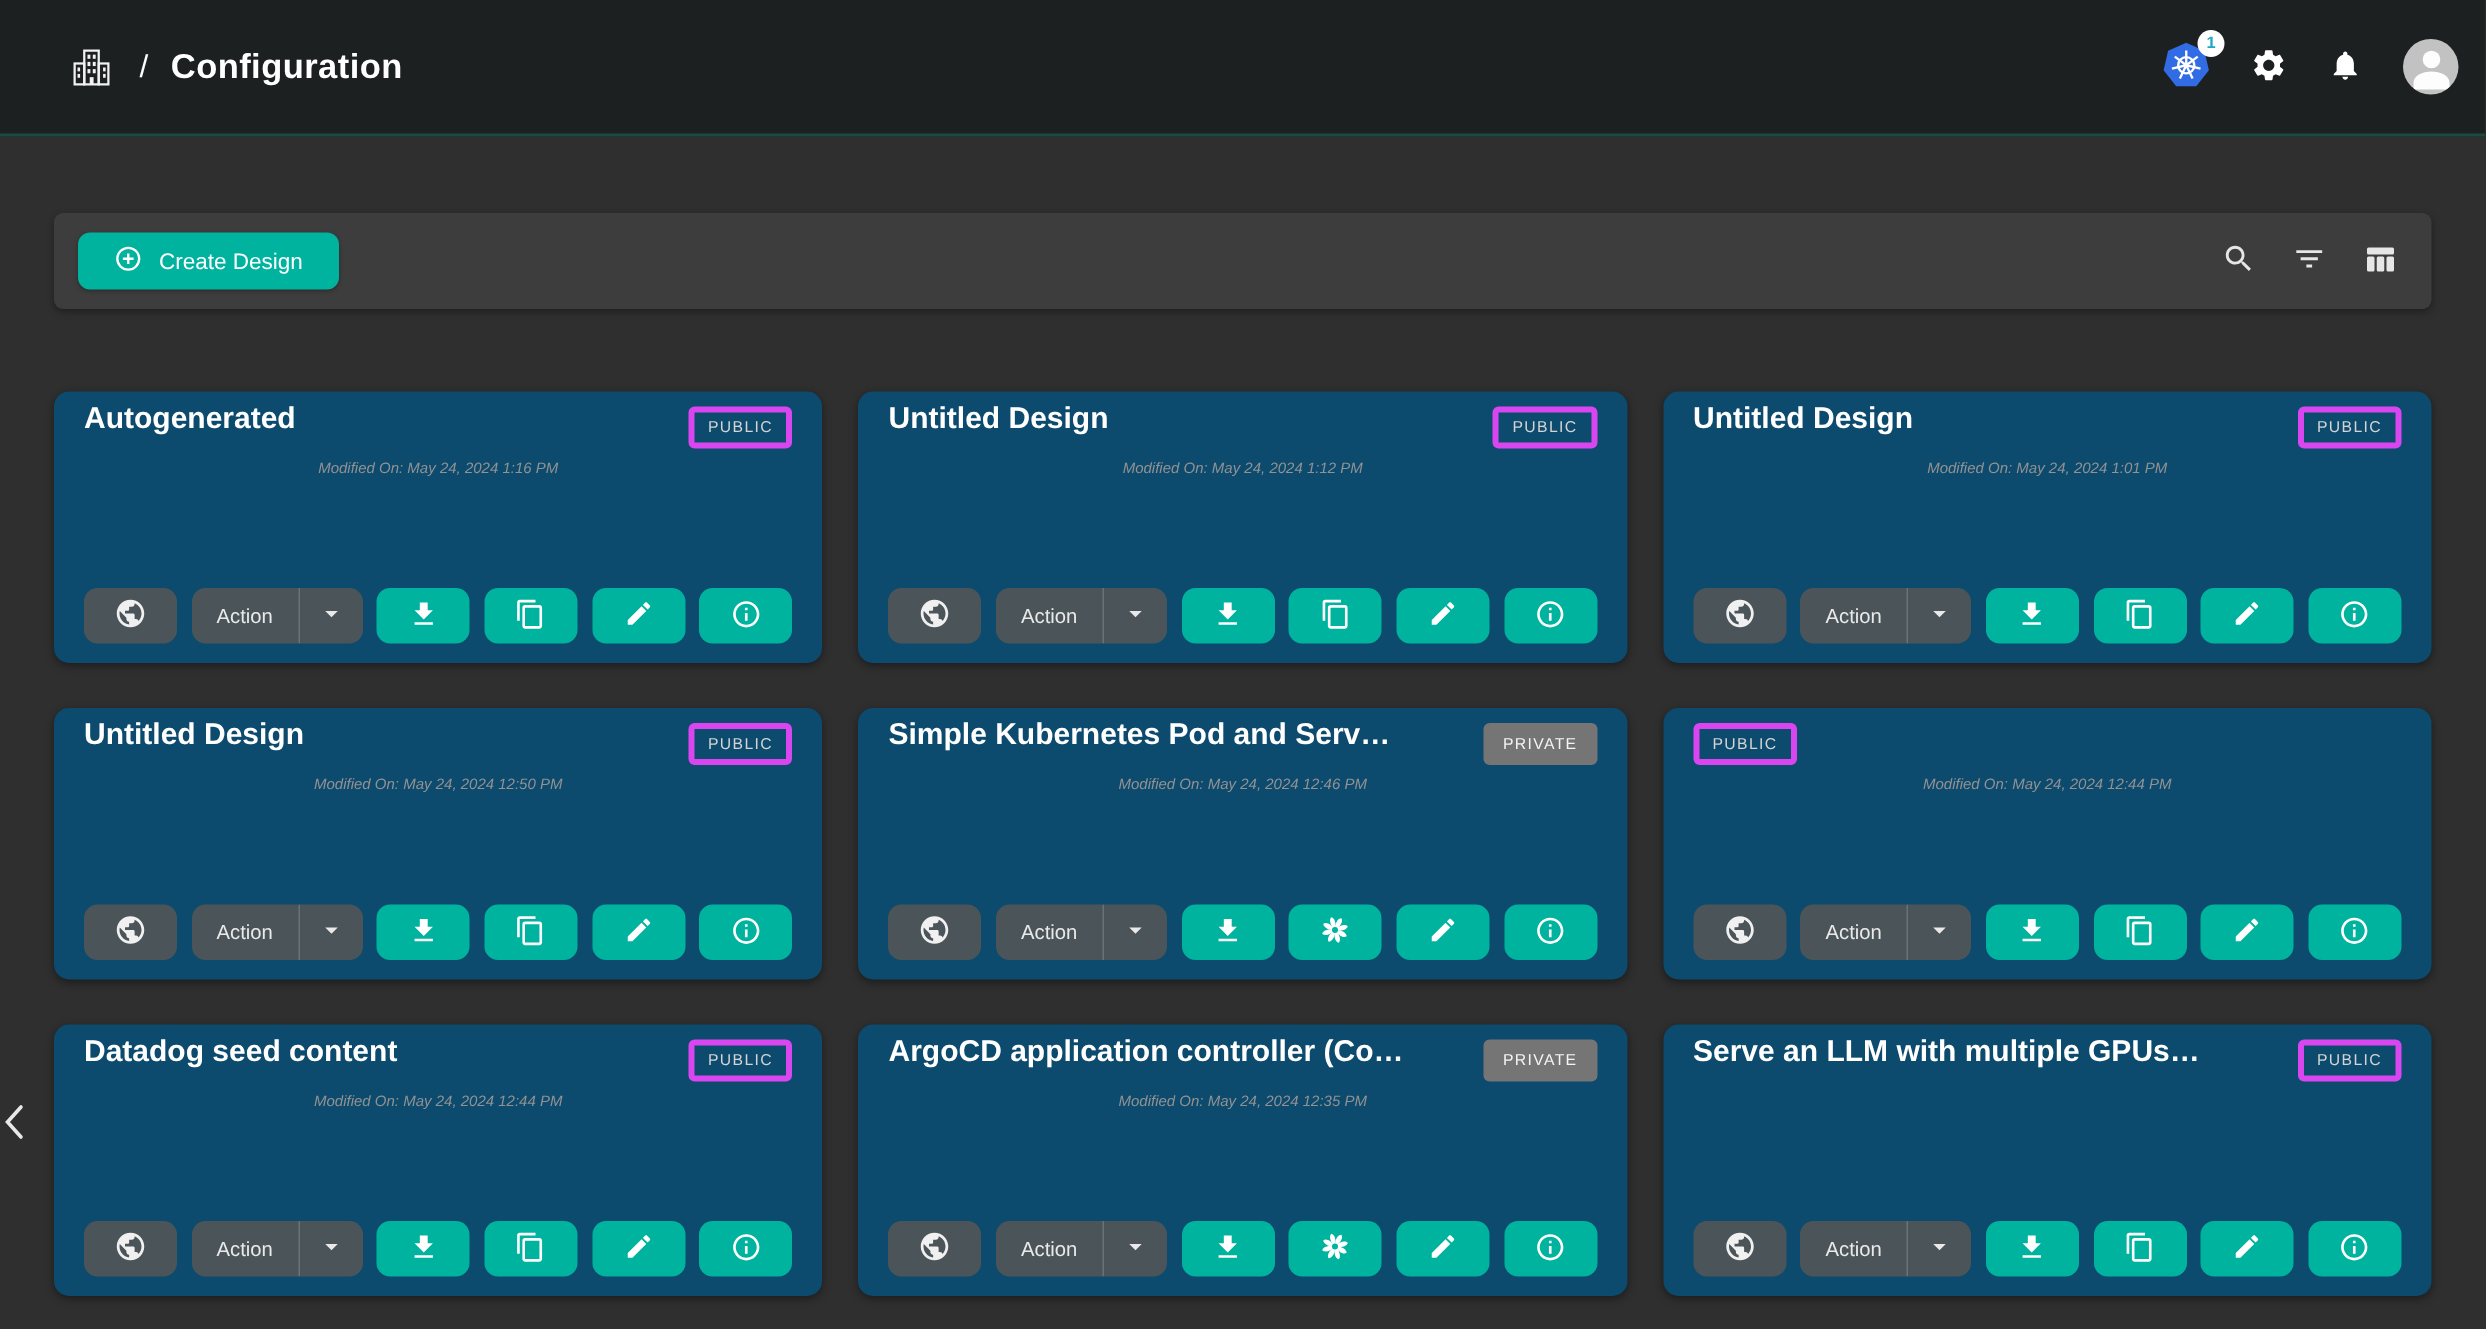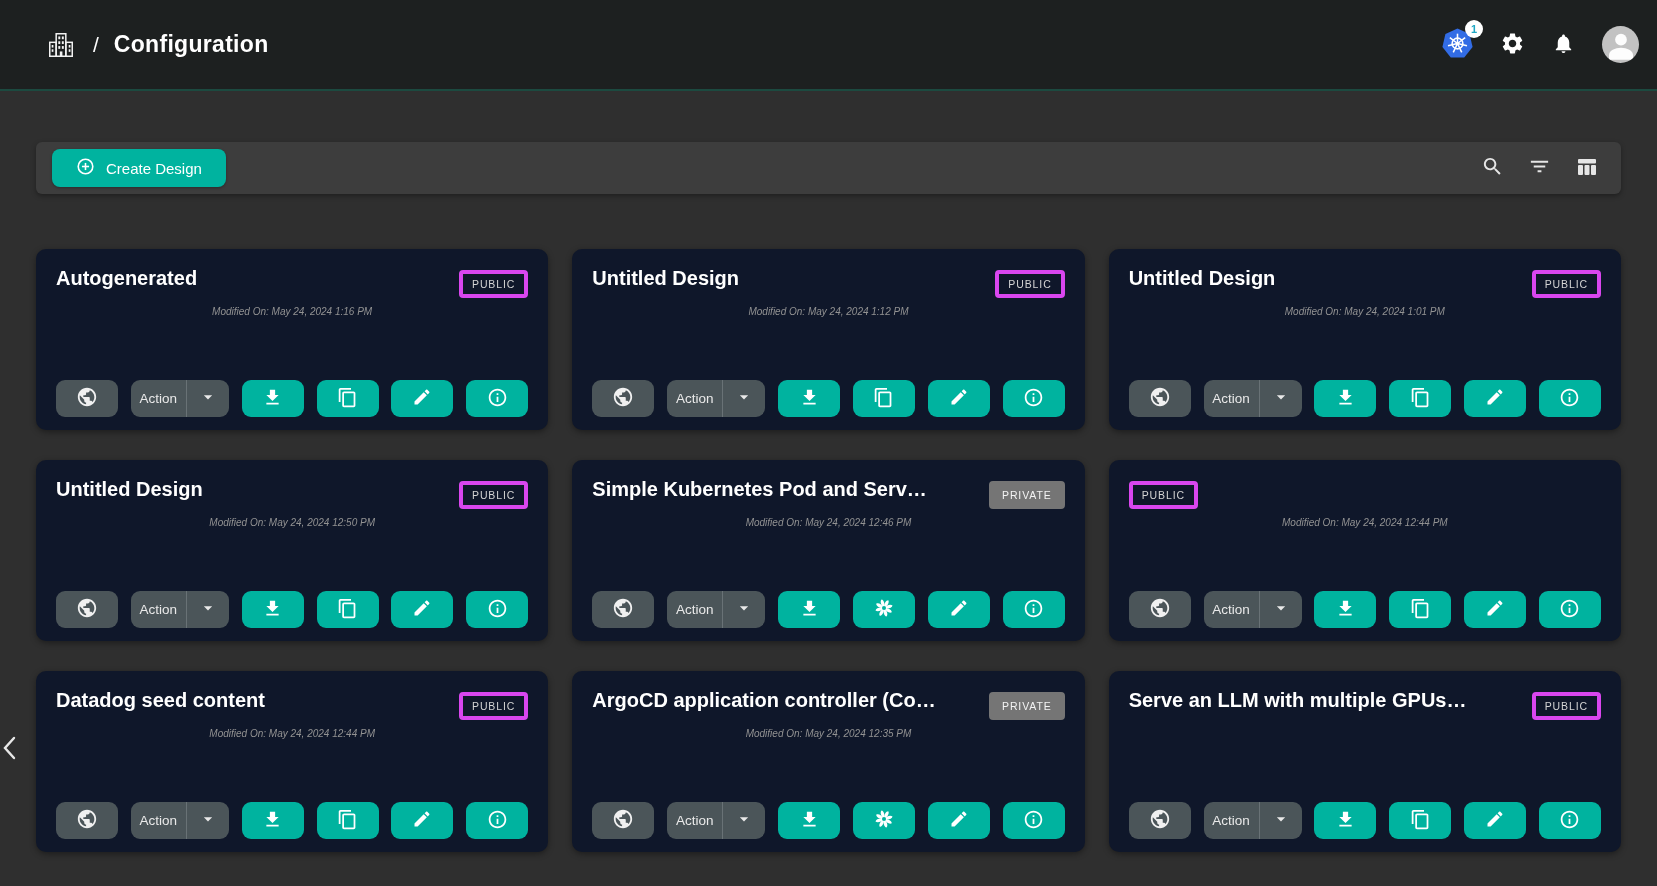--- a/index.html
+++ b/index.html
@@ -28,21 +28,21 @@
     display:flex; align-items:center; justify-content:center;
   }
   .avatar {
     width:37px; height:37px; border-radius:50%;
     background:#c2c2c2; overflow:hidden;
     display:flex; align-items:flex-end; justify-content:center;
     border:none; cursor:pointer;
   }
   
   .toolbar {
-    margin:51px 36px 0; height:52px;
+    margin:51px 36px 0; height:64px;
     background:#3d3d3d; border-radius:6px;
     display:flex; align-items:center;
     padding:0 16px; gap:19px;
     box-shadow:0 2px 5px rgba(0,0,0,.35);
   }
   .btn-primary {
     background:#00B39F; color:#fff; border:none; border-radius:8px;
     height:38px; padding:0 24px; font-size:15px;
     font-family:"Liberation Sans", sans-serif;
     display:flex; gap:11px; align-items:center; cursor:pointer;
@@ -50,22 +50,22 @@
   }
   .toolbar-right { margin-left:auto; display:flex; align-items:center; gap:24px; padding-right:6px; }
   .ticon-btn { background:none; border:none; cursor:pointer; display:flex; align-items:center; padding:0; }
   
   .grid {
     margin:55px 36px 0;
     display:grid; grid-template-columns:repeat(3,1fr);
     gap:30px 24px;
   }
   .card {
-    background:#0f172a; border-radius:10px; height:181px;
-    padding:18px 20px; position:relative;
+    background:#0c4a6e; border-radius:10px; height:181px;
+    padding:7px 20px; position:relative;
     box-shadow:0 2px 6px rgba(0,0,0,.4);
   }
   .card-head { display:flex; justify-content:space-between; align-items:flex-start; gap:12px; }
   .card-title {
     font-size:20px; font-weight:700; color:#fff;
     white-space:nowrap; overflow:hidden; max-width:380px;
   }
   .badge {
     font-size:10.5px; letter-spacing:.9px; color:#d4d4d4;
     border:4px solid #d946ef; border-radius:4px;
@@ -79,21 +79,21 @@
   }
   .abtn {
     height:37px; border:none; border-radius:9px;
     display:flex; align-items:center; justify-content:center;
     cursor:pointer; padding:0;
   }
   .slate { background:#4b5559; width:62px; }
   .teal  { background:#00B39F; width:62px; }
   .split { display:flex; height:37px; border-radius:9px; overflow:hidden; background:#4b5559; }
   .split-main {
-    width:56px; color:#e9e9e9; font-size:13.5px;
+    width:72px; color:#e9e9e9; font-size:13.5px;
     font-family:"Liberation Sans", sans-serif;
     background:transparent; border:none; cursor:pointer;
     border-right:1px solid #697276;
   }
   .split-caret { width:42px; background:transparent; border:none; cursor:pointer;
     display:flex; align-items:center; justify-content:center; }
   
   .drawer-toggle {
     position:absolute; left:0; top:733;
     top:733px;

